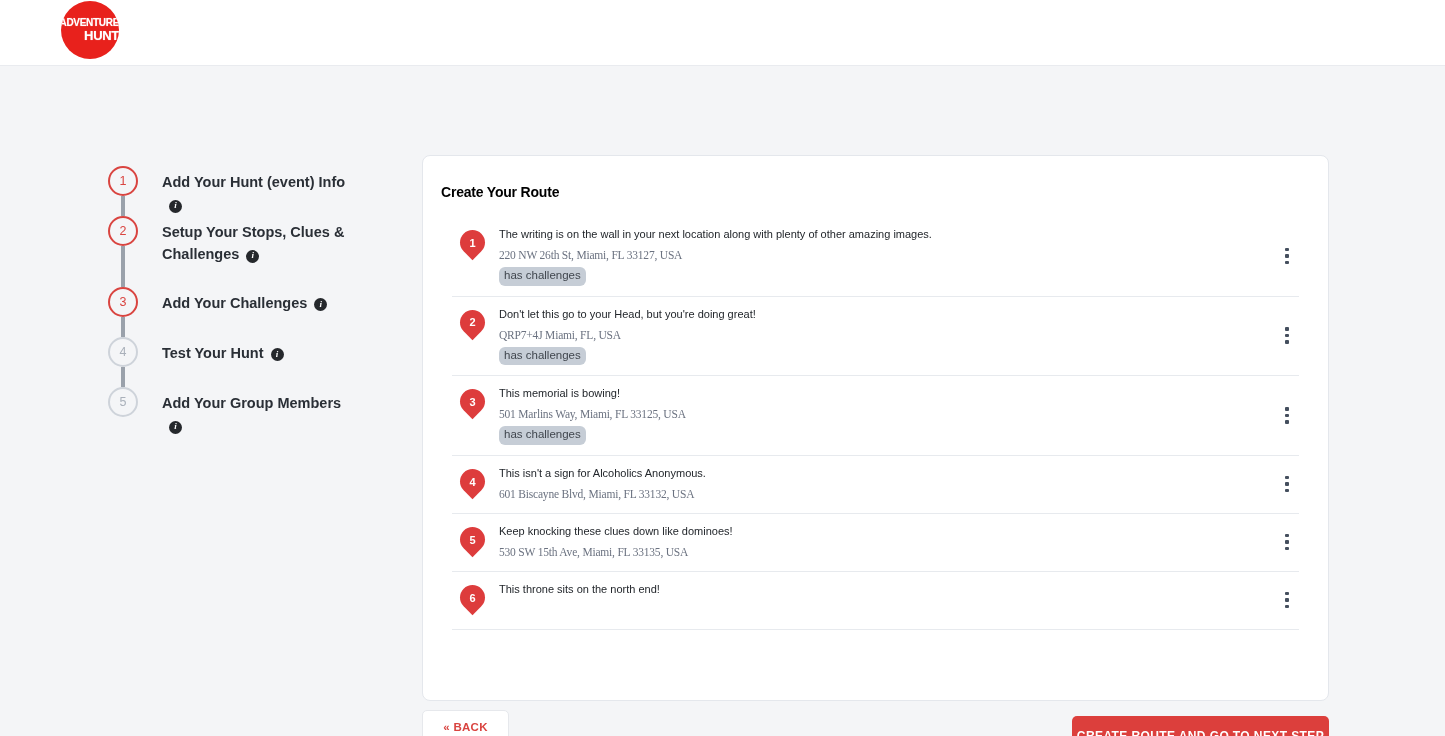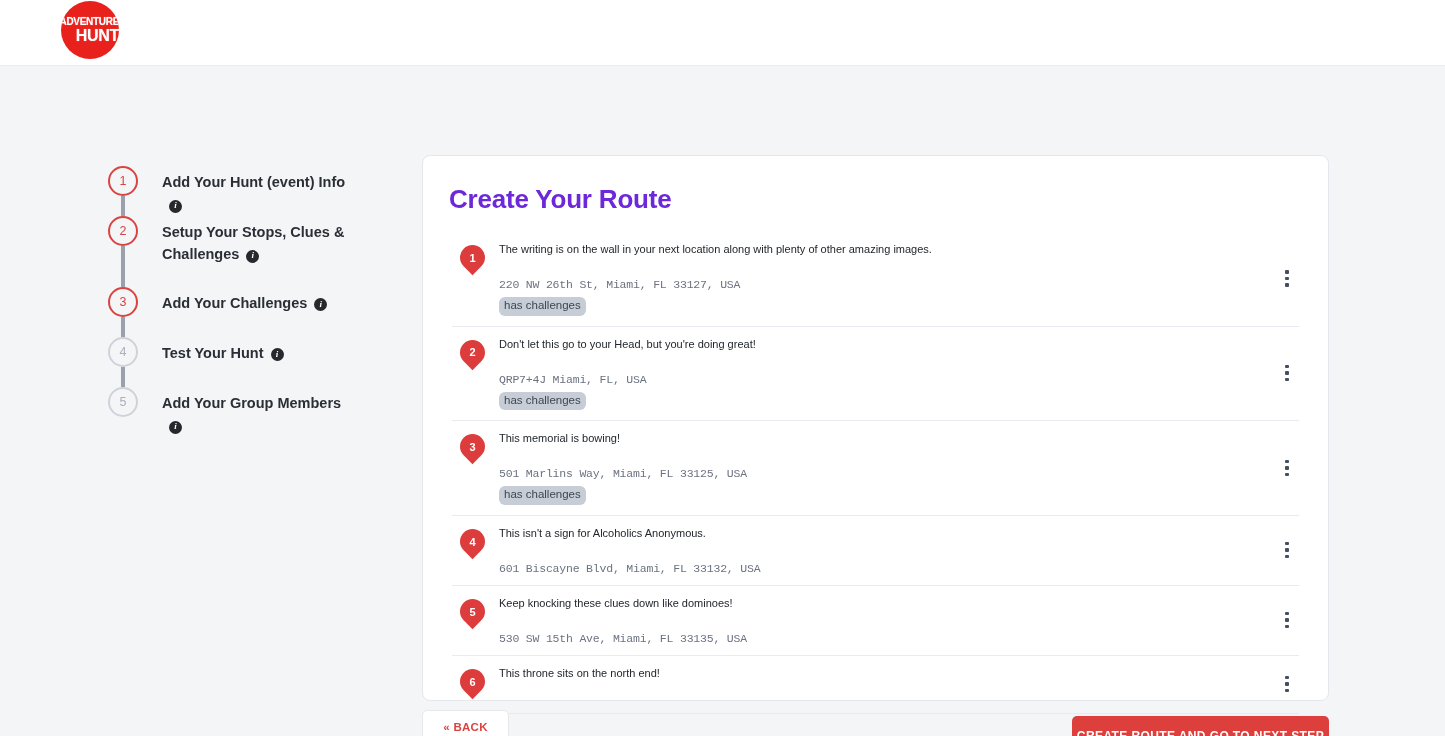--- a/index.html
+++ b/index.html
@@ -28,21 +28,21 @@
     overflow: hidden;
   }
   .logo-l1, .logo-l2 {
     color: #ffffff;
     font-weight: bold;
     letter-spacing: -0.3px;
     line-height: 1;
     text-shadow: 0 0 1px rgba(255,255,255,0.6);
   }
   .logo-l1 { font-size: 10px; }
-  .logo-l2 { font-size: 16px; margin-top: 1px; }
+  .logo-l2 { font-size: 13px; margin-top: 1px; }
 
   
   .page {
     position: relative;
     width: 1445px;
     height: 670px;
   }
 
   
   .stepper {
@@ -108,24 +108,24 @@
   
   .card {
     position: absolute;
     left: 422px; top: 89px;
     width: 907px; height: 546px;
     background: #ffffff;
     border: 1px solid #e4e7ec;
     border-radius: 8px;
   }
   .card-title {
-    margin: 28px 0 0 26px;
-    font-size: 26px;
-    font-weight: bold;
-    color: #6d28d9;
+    margin: 28px 0 0 18px;
+    font-size: 14px;
+    font-weight: bold;
+    color: #000000;
     letter-spacing: -0.2px;
   }
   .card-sub {
     margin: 2px 0 0 29px;
     font-size: 12.5px;
     color: #b4bac2;
   }
 
   .route-list { margin: 17px 29px 0 29px; }
   .route-item {
@@ -160,24 +160,24 @@
     z-index: 2;
   }
   .route-body { flex: 1 1 auto; min-width: 0; padding-top: 1px; }
   .route-title {
     font-size: 11px;
     font-weight: normal;
     color: #22262b;
     line-height: 1.45;
   }
   .route-addr {
-    margin-top: 20px;
+    margin-top: 6px;
     font-size: 11.5px;
     color: #6b7280;
-    font-family: Liberation Mono, monospace;
+    font-family: Liberation Serif, serif;
     letter-spacing: -0.2px;
   }
   .badge {
     display: inline-block;
     margin-top: 6px;
     padding: 2px 5px 3px 5px;
     background: #c6cdd6;
     color: #40464e;
     font-size: 11.5px;
     line-height: 1.2;

